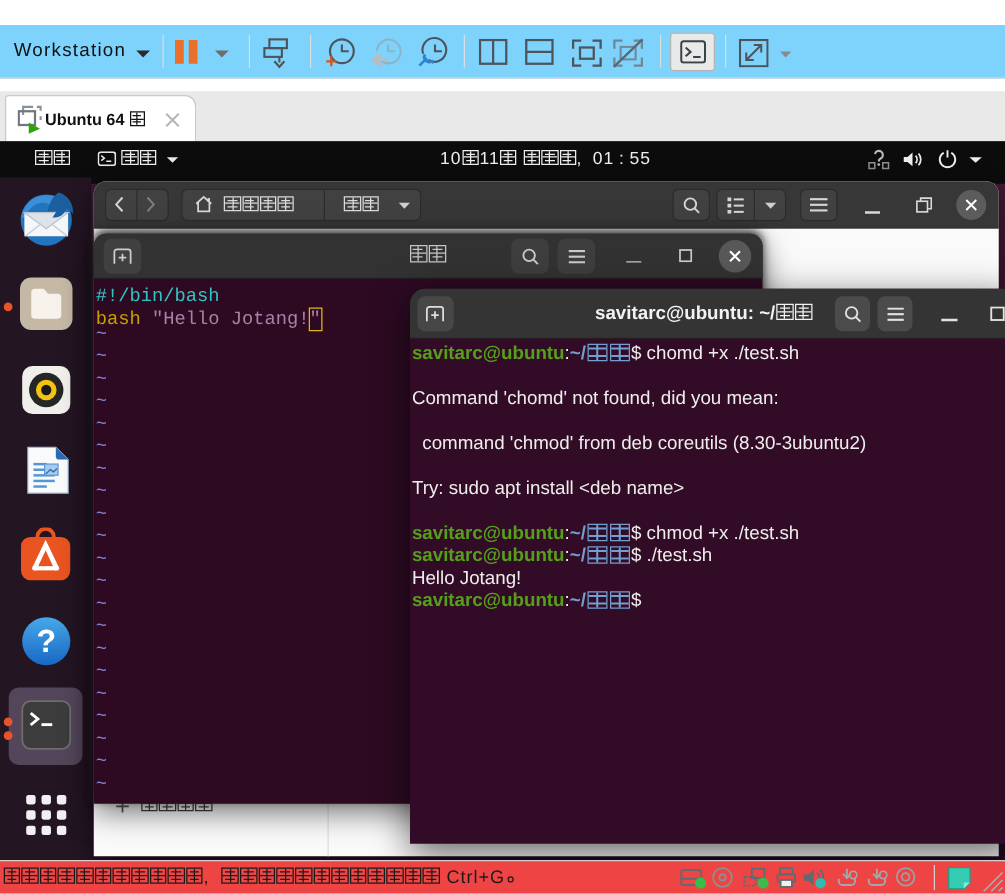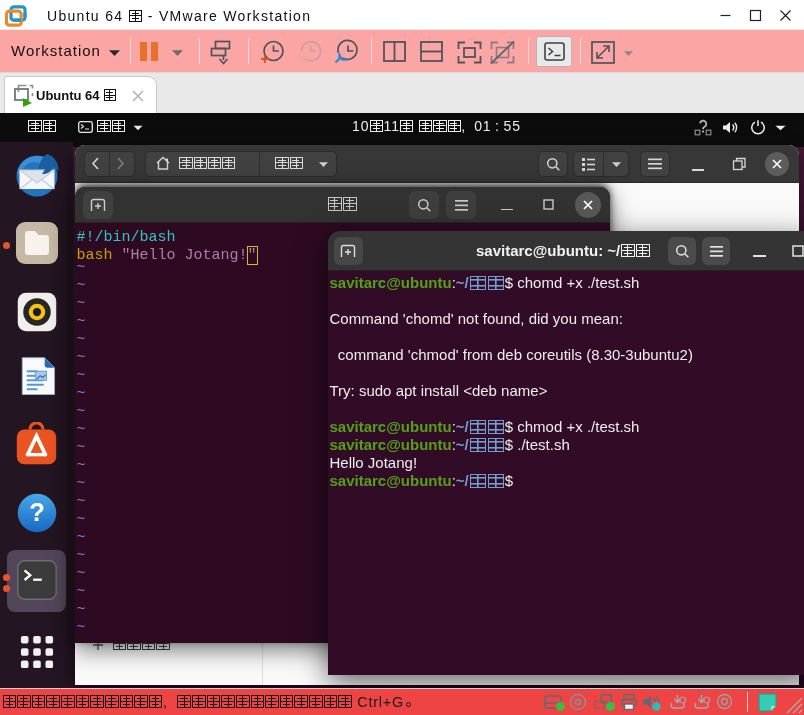--- a/index.html
+++ b/index.html
@@ -6,21 +6,21 @@
 html,body{width:804px;height:715px;overflow:hidden;background:#fff;font-family:"Liberation Sans",sans-serif}
 #win{position:relative;width:804px;height:715px}
 .abs{position:absolute}
 
 .k{display:inline-block;box-sizing:border-box;width:.94em;height:.9em;vertical-align:-.08em;border:1.2px solid currentColor;margin:0 .035em;
 background:linear-gradient(currentColor,currentColor) 50% 50%/100% 1.1px no-repeat,linear-gradient(currentColor,currentColor) 50% 50%/1.1px 100% no-repeat,linear-gradient(currentColor,currentColor) 50% 22%/68% 1px no-repeat,linear-gradient(currentColor,currentColor) 50% 78%/68% 1px no-repeat}
 
 #titlebar{left:0;top:0;width:804px;height:30px;background:#fff;border-bottom:1px solid #ececec}
 #title{left:47px;top:8px;font-size:14px;letter-spacing:1.3px;color:#101010}
 .wc{top:9px;width:13px;height:13px}
-#toolbar{left:0;top:30px;width:804px;height:43px;background:#fca5a5;border-bottom:1px solid #d9d9d9}
+#toolbar{left:0;top:20px;width:804px;height:43px;background:#7dd3fc;border-bottom:1px solid #d9d9d9}
 .sep{position:absolute;top:8px;width:1px;height:26px;background:#dcdcdc}
 #tabbar{left:0;top:73px;width:804px;height:40px;background:#e9e9e9}
 #tab{left:4px;top:3px;width:153px;height:37px;background:#fff;border:1px solid #c9c9c9;border-bottom:none;border-radius:3px 9px 0 0;position:absolute}
 #tabtext{left:31px;top:11px;font-size:13px;font-weight:bold;color:#111;position:absolute}
 
 #vm{left:0;top:113px;width:804px;height:575px;background:linear-gradient(180deg,#461b35 0%,#37122f 50%,#2a0c28 100%);overflow:hidden}
 #topbar{left:0;top:0;width:804px;height:34px;background:#0c0c0c;color:#eee;font-size:14px}
 #dock{left:0;top:29px;width:73px;height:546px;background:#241523}
 .dkicon{left:13px;width:48px;height:48px}
 
@@ -41,37 +41,20 @@
 background:linear-gradient(currentColor,currentColor) 50% 20%/100% 1.6px no-repeat,linear-gradient(currentColor,currentColor) 50% 80%/100% 1.6px no-repeat,linear-gradient(currentColor,currentColor) 50% 50%/1.6px 100% no-repeat}
 #vcur{outline:1.4px solid #ddb818;outline-offset:-0.5px}
 
 #status{left:0;top:688px;width:804px;height:27px;background:#ef4444;border-top:1px solid #d0d0d0}
 #stext{left:2px;top:5px;font-size:14.5px;color:#1a1a1a;letter-spacing:0.75px}
 </style>
 </head>
 <body>
 <div id="win">
 
-  <div id="titlebar" class="abs">
-    <svg class="abs" style="left:5px;top:5px" width="22" height="22" viewBox="0 0 22 22">
-      <rect x="6" y="1.8" width="14" height="13.4" rx="2.8" fill="none" stroke="#2095d2" stroke-width="3.2"></rect>
-      <rect x="1.5" y="6.2" width="14.6" height="14" rx="2.8" fill="none" stroke="#ef8B1c" stroke-width="3.2"></rect>
-      <path d="M8.5 15.2 L16 15.2 M20 8 L20 12" stroke="#2095d2" stroke-width="3.2" fill="none"></path>
-    </svg>
-    <div id="title" class="abs">Ubuntu 64 <span class="k"></span> - VMware Workstation</div>
-    <svg class="wc abs" style="left:719px" viewBox="0 0 13 13">
-        <path d="M1.5 6.5 h10" stroke="#222" stroke-width="1.2"></path>
-      </svg>
-    <svg class="wc abs" style="left:749px" viewBox="0 0 13 13">
-        <rect x="1.5" y="1.5" width="10" height="10" fill="none" stroke="#222" stroke-width="1.2"></rect>
-      </svg>
-    <svg class="wc abs" style="left:779px" viewBox="0 0 13 13">
-        <path d="M1.5 1.5 L11.5 11.5 M11.5 1.5 L1.5 11.5" stroke="#222" stroke-width="1.2"></path>
-      </svg>
-  </div>
 
   <div id="toolbar" class="abs">
     <div class="abs" style="left:11px;top:12px;font-size:15px;letter-spacing:1px;color:#101010">Workstation</div>
     <svg class="abs" style="left:108px;top:19px" width="13" height="8">
         <path d="M1 1.3 L6.5 7 L12 1.3 Z" fill="#2b2b2b"></path>
       </svg>
     <div class="sep" style="left:130px"></div>
     <div class="abs" style="left:140px;top:12px;width:7px;height:19px;background:#e8702b"></div>
     <div class="abs" style="left:151px;top:12px;width:7px;height:19px;background:#e8702b"></div>
     <svg class="abs" style="left:171px;top:19px" width="13" height="8">

